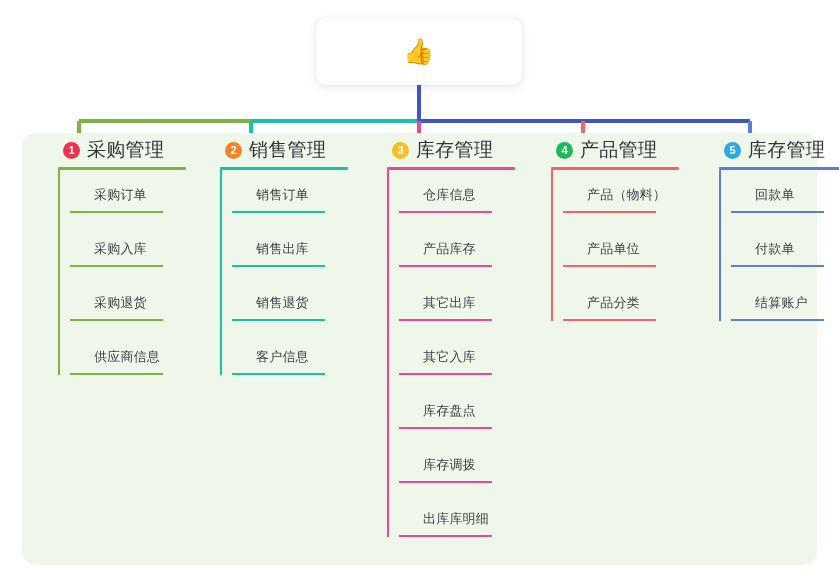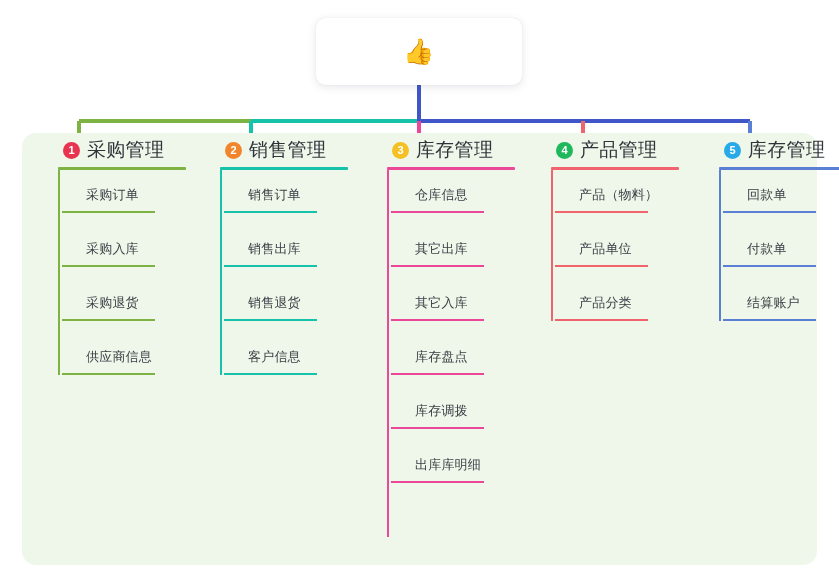--- a/index.html
+++ b/index.html
@@ -105,21 +105,21 @@
     height: 3px;
     width: 128px;
     margin-left: 7px;
     border-radius: 1px;
   }
 
   
   .branch {
     position: relative;
     margin-left: 7px;
-    padding-left: 4px;
+    padding-left: 12px;
   }
   .spine {
     position: absolute;
     left: 0;
     top: 0;
     width: 2px;
   }
   .leaf {
     position: relative;
     height: 54px;
@@ -225,20 +225,24 @@
           <span class="col-title">库存管理</span>
         </div>
         <div class="col-underline" style="background: rgb(236, 72, 153);"></div>
         <div class="branch">
           <div class="spine" style="background: rgb(236, 72, 153); height: 367px;"></div>
           <div class="leaf">
             <span class="leaf-label">仓库信息</span>
             <div class="leaf-rule" style="background: rgb(236, 72, 153);"></div>
           </div>
           <div class="leaf">
+            <span class="leaf-label">产品库存</span>
+            <div class="leaf-rule" style="background: rgb(236, 72, 153);"></div>
+          </div>
+          <div class="leaf">
             <span class="leaf-label">其它出库</span>
             <div class="leaf-rule" style="background: rgb(236, 72, 153);"></div>
           </div>
           <div class="leaf">
             <span class="leaf-label">其它入库</span>
             <div class="leaf-rule" style="background: rgb(236, 72, 153);"></div>
           </div>
           <div class="leaf">
             <span class="leaf-label">库存盘点</span>
             <div class="leaf-rule" style="background: rgb(236, 72, 153);"></div>

